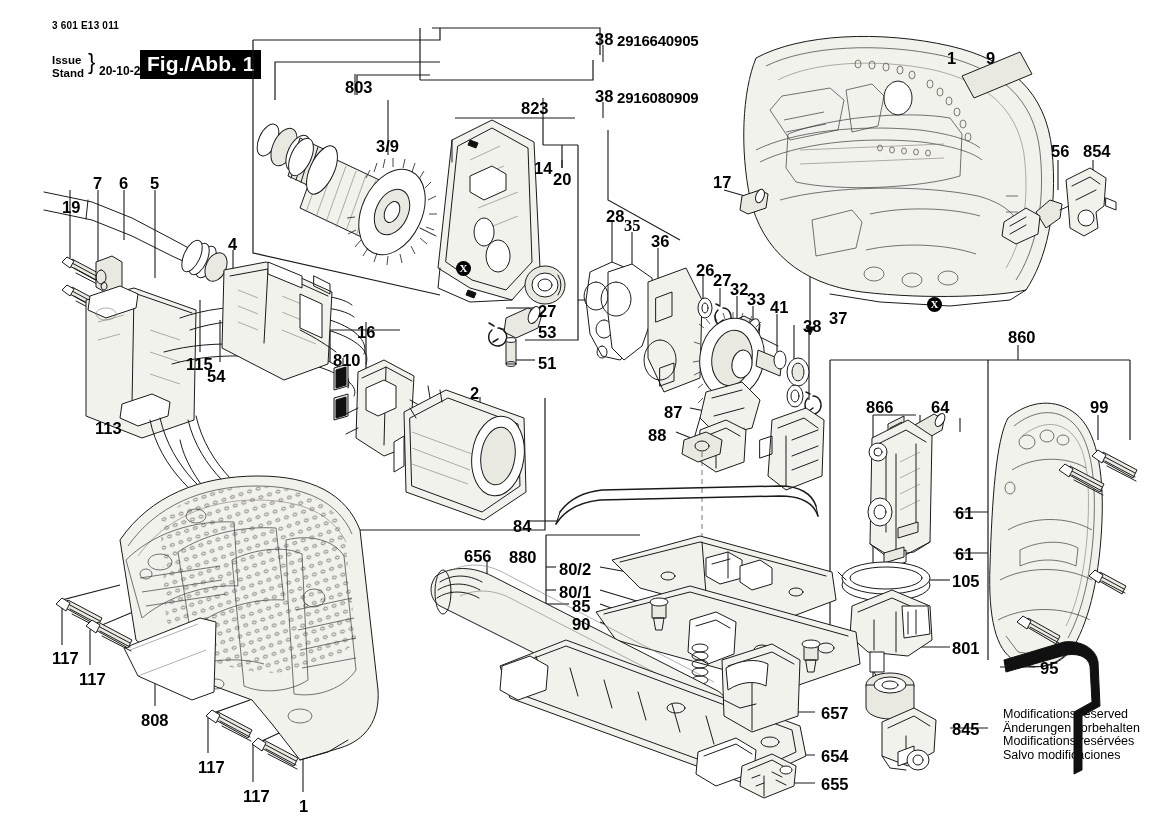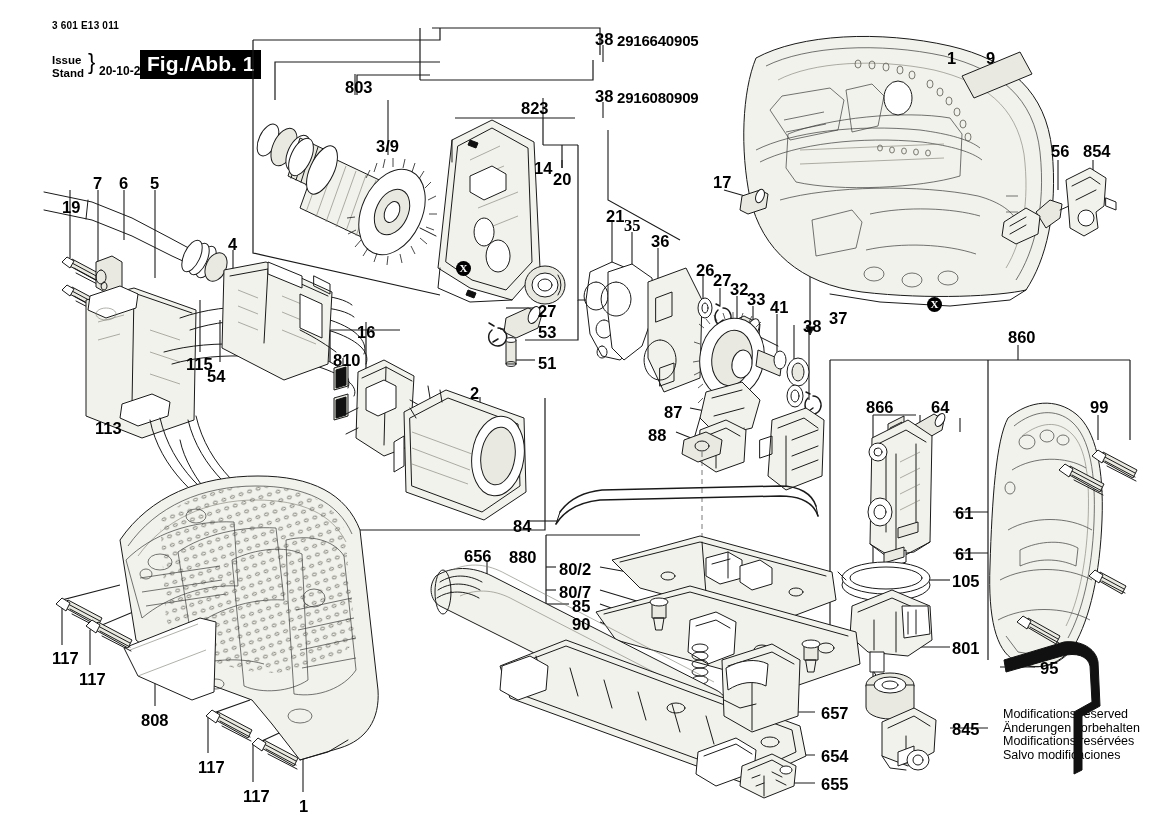--- a/index.html
+++ b/index.html
@@ -684,21 +684,21 @@
       <div class="callout" style="left: 521px; top: 100px;">823</div>
       <div class="callout" style="left: 534px; top: 160px;">14</div>
       <div class="callout" style="left: 553px; top: 171px;">20</div>
       <div class="callout" style="left: 538px; top: 303px;">27</div>
       <div class="callout" style="left: 538px; top: 324px;">53</div>
       <div class="callout" style="left: 538px; top: 355px;">51</div>
       <div class="callout" style="left: 357px; top: 324px;">16</div>
       <div class="callout" style="left: 333px; top: 352px;">810</div>
       <div class="callout" style="left: 470px; top: 385px;">2</div>
       <div class="callout" style="left: 513px; top: 518px;">84</div>
-      <div class="callout" style="left: 606px; top: 208px;">21</div>
+      <div class="callout" style="left: 606px; top: 208px;">28</div>
       <div class="callout" style="left: 624px; top: 218px; font-family: Liberation Serif, serif;">35</div>
       <div class="callout" style="left: 651px; top: 233px;">36</div>
       <div class="callout" style="left: 696px; top: 262px;">26</div>
       <div class="callout" style="left: 713px; top: 272px;">27</div>
       <div class="callout" style="left: 730px; top: 281px;">32</div>
       <div class="callout" style="left: 747px; top: 291px;">33</div>
       <div class="callout" style="left: 770px; top: 299px;">41</div>
       <div class="callout" style="left: 788px; top: 310px; margin-left: 41px;">37</div>
       <div class="callout" style="left: 803px; top: 318px;">38</div>
       <div class="callout" style="left: 664px; top: 404px;">87</div>
@@ -714,21 +714,21 @@
       <div class="callout" style="left: 1090px; top: 399px;">99</div>
       <div class="callout" style="left: 955px; top: 505px;">61</div>
       <div class="callout" style="left: 955px; top: 546px;">61</div>
       <div class="callout" style="left: 952px; top: 573px;">105</div>
       <div class="callout" style="left: 952px; top: 640px;">801</div>
       <div class="callout" style="left: 952px; top: 721px;">845</div>
       <div class="callout" style="left: 1040px; top: 660px;">95</div>
       <div class="callout" style="left: 464px; top: 548px;">656</div>
       <div class="callout" style="left: 509px; top: 549px;">880</div>
       <div class="callout" style="left: 559px; top: 561px;">80/2</div>
-      <div class="callout" style="left: 559px; top: 584px;">80/7</div>
+      <div class="callout" style="left: 559px; top: 584px;">80/1</div>
       <div class="callout" style="left: 572px; top: 598px;">85</div>
       <div class="callout" style="left: 572px; top: 616px;">90</div>
       <div class="callout" style="left: 821px; top: 705px;">657</div>
       <div class="callout" style="left: 821px; top: 748px;">654</div>
       <div class="callout" style="left: 821px; top: 776px;">655</div>
       <div class="callout" style="left: 52px; top: 650px;">117</div>
       <div class="callout" style="left: 79px; top: 671px;">117</div>
       <div class="callout" style="left: 141px; top: 712px;">808</div>
       <div class="callout" style="left: 198px; top: 759px;">117</div>
       <div class="callout" style="left: 243px; top: 788px;">117</div>

